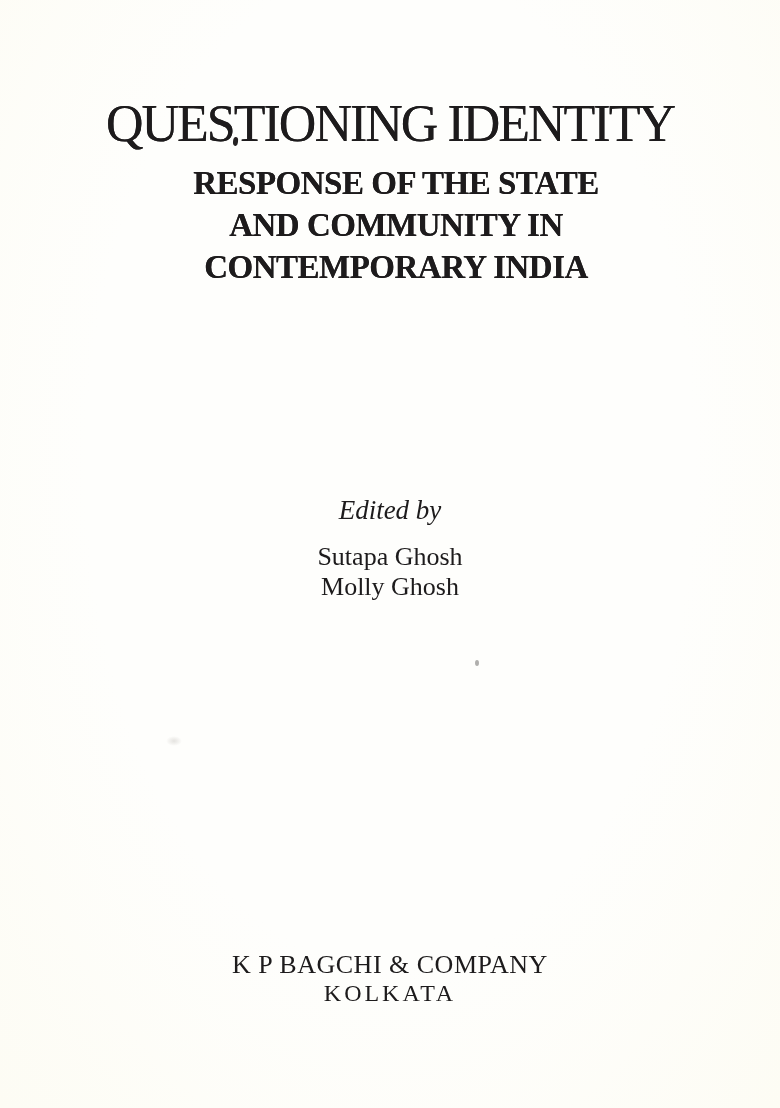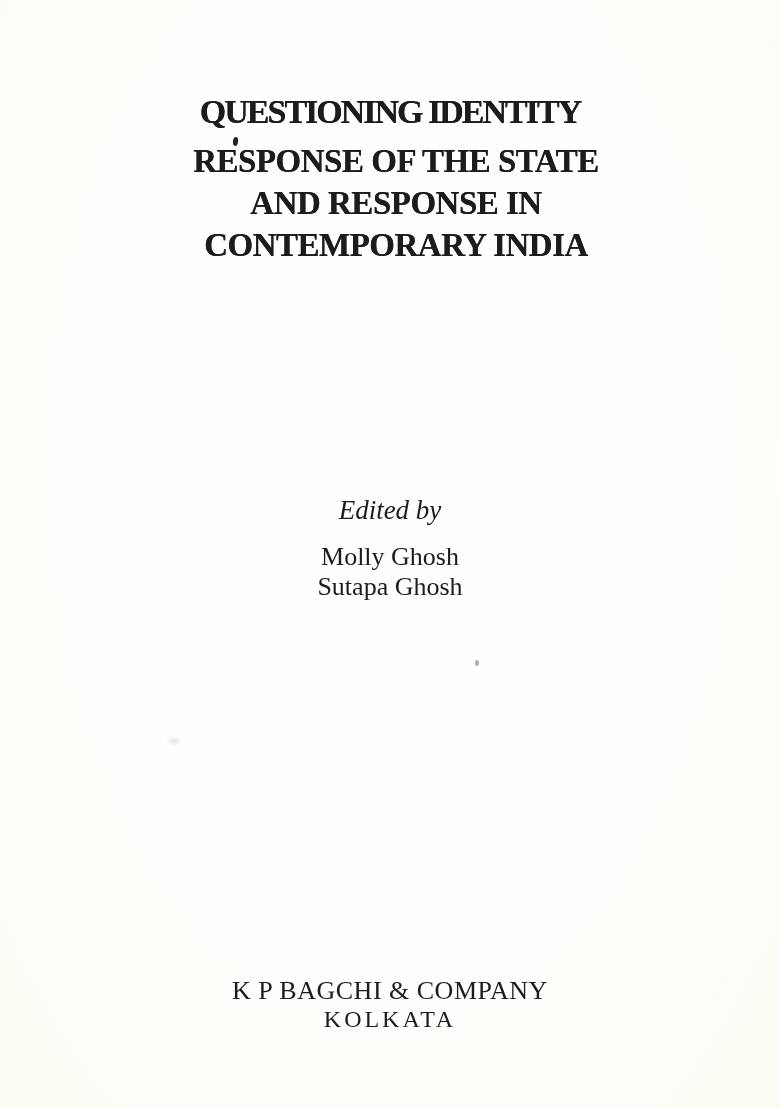--- a/index.html
+++ b/index.html
@@ -18,24 +18,24 @@
 
   
   .title-block {
     position: absolute;
     top: 86px;
     left: 0;
     width: 100%;
     text-align: center;
   }
   .title {
-    margin: 0;
-    font-size: 34px;
+    margin: 12px;
+    font-size: 52px;
     line-height: 52px;
-    font-weight: 700;
+    font-weight: 400;
     letter-spacing: -2px;
     text-shadow: 0 0 0.5px rgba(20,18,19,0.9);
   }
   .subtitle {
     margin-top: 2px;
     padding-left: 12px;
   }
   .subtitle-line {
     font-size: 33px;
     line-height: 42px;
@@ -59,21 +59,21 @@
     margin-bottom: 16px;
   }
   .editor {
     font-size: 26px;
     line-height: 30px;
   }
 
   
   .publisher-block {
     position: absolute;
-    top: 976px;
+    top: 950px;
     left: 0;
     width: 100%;
     text-align: center;
   }
   .publisher-name {
     font-size: 26px;
     line-height: 30px;
     letter-spacing: 0.5px;
   }
   .publisher-city {
@@ -116,29 +116,29 @@
 </style>
 </head>
 <body>
 
 <div class="page">
 
   <header class="title-block">
     <h1 class="title">QUESTIONING IDENTITY</h1>
     <div class="subtitle">
       <div class="subtitle-line">RESPONSE OF THE STATE</div>
-      <div class="subtitle-line">AND RESPONSE IN</div>
+      <div class="subtitle-line">AND COMMUNITY IN</div>
       <div class="subtitle-line">CONTEMPORARY INDIA</div>
     </div>
   </header>
 
   <section class="editor-block">
     <div class="edited-by">Edited by</div>
+    <div class="editor">Sutapa Ghosh</div>
     <div class="editor">Molly Ghosh</div>
-    <div class="editor">Sutapa Ghosh</div>
   </section>
 
   <footer class="publisher-block">
     <div class="publisher-name">K P BAGCHI &amp; COMPANY</div>
     <div class="publisher-city">KOLKATA</div>
   </footer>
 
   <div class="artifact artifact-cedilla"></div>
   <div class="artifact artifact-speck"></div>
   <div class="artifact artifact-smudge"></div>

